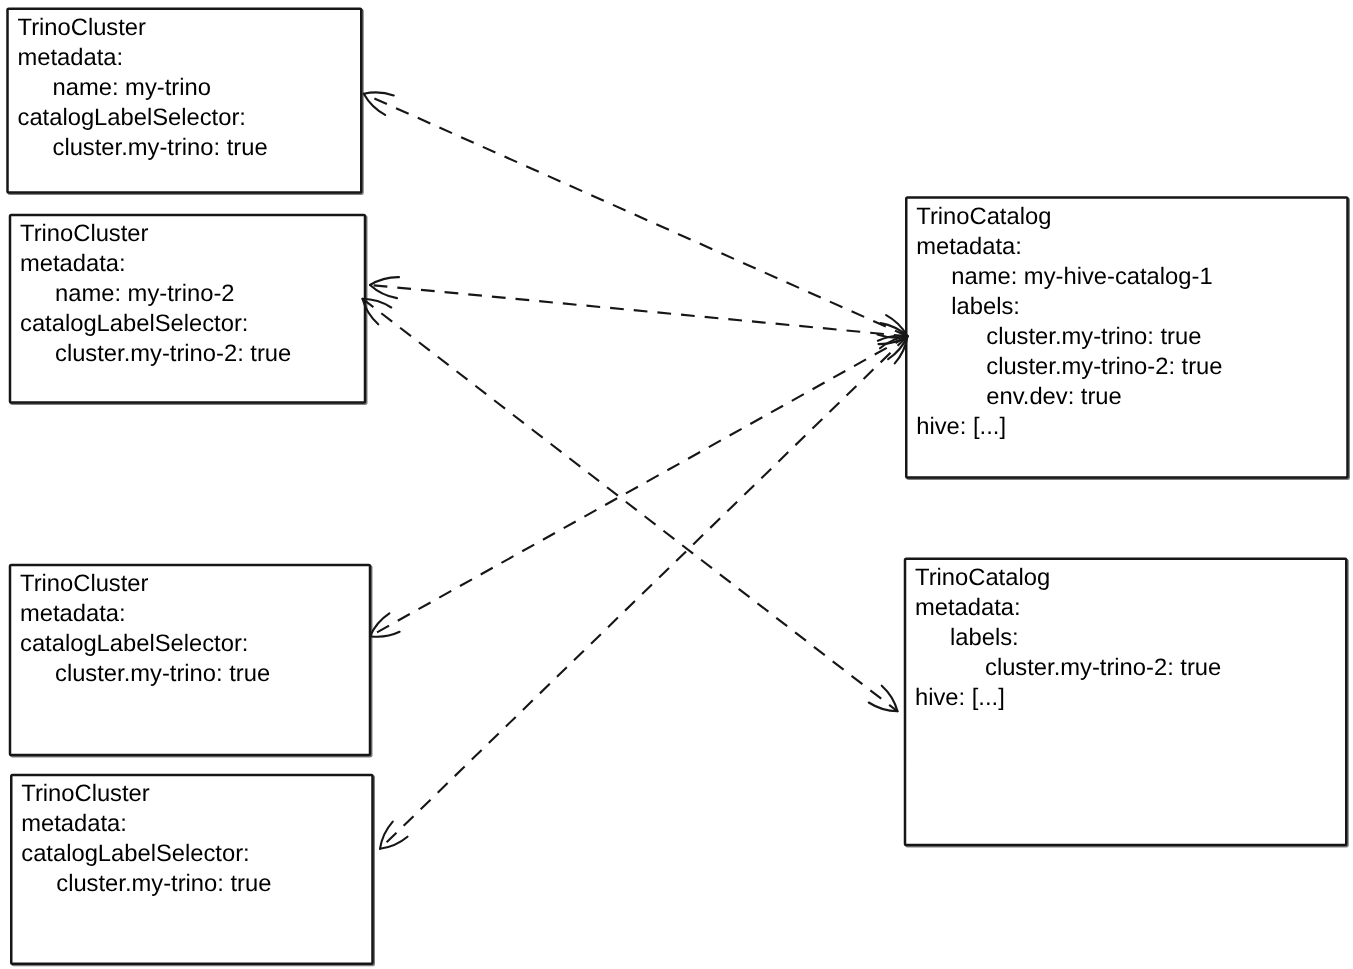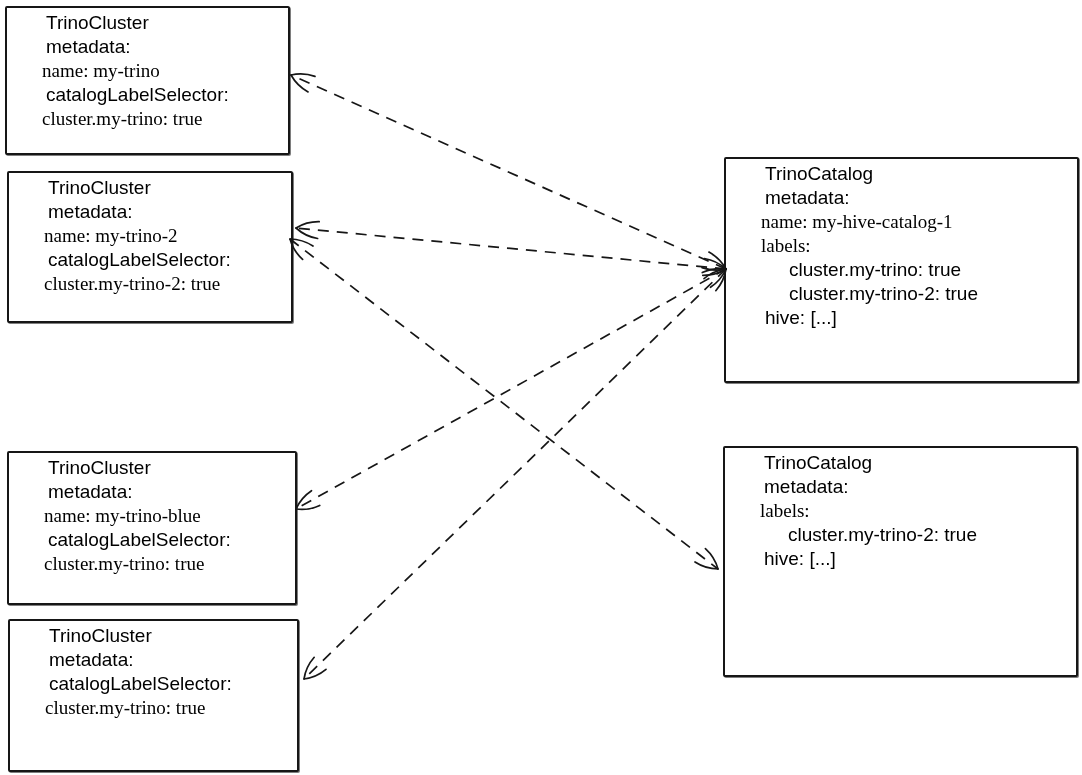--- a/index.html
+++ b/index.html
@@ -25,22 +25,22 @@
     padding: 3px 6px 3px 7px;
     z-index: 1;
   }
   .yaml-line {
     font-size: 19px;
     line-height: 24px;
     color: #000000;
     white-space: pre;
     overflow: hidden;
   }
-  .ind0 { padding-left: 0; margin-left: 32px; }
-  .ind1 { padding-left: 28px; font-family: Liberation Serif, serif; }
+  .ind0 { padding-left: 0; }
+  .ind1 { padding-left: 28px; }
   .ind2 { padding-left: 56px; }
   #arrows {
     position: absolute;
     left: 0;
     top: 0;
     z-index: 2;
     pointer-events: none;
   }
   .arrow-line {
     stroke: #161616;
@@ -97,37 +97,37 @@
     <div class="node" style="left: 7px; top: 171px; width: 286px; height: 152px;">
       <div class="yaml-line ind0">TrinoCluster</div>
       <div class="yaml-line ind0">metadata:</div>
       <div class="yaml-line ind1">name: my-trino-2</div>
       <div class="yaml-line ind0">catalogLabelSelector:</div>
       <div class="yaml-line ind1">cluster.my-trino-2: true</div>
     </div>
     <div class="node" style="left: 7px; top: 451px; width: 290px; height: 154px;">
       <div class="yaml-line ind0">TrinoCluster</div>
       <div class="yaml-line ind0">metadata:</div>
-      <div class="yaml-line ind1">name: my-trino-blue</div>
       <div class="yaml-line ind0">catalogLabelSelector:</div>
       <div class="yaml-line ind1">cluster.my-trino: true</div>
     </div>
     <div class="node" style="left: 8px; top: 619px; width: 291px; height: 153px;">
       <div class="yaml-line ind0">TrinoCluster</div>
       <div class="yaml-line ind0">metadata:</div>
       <div class="yaml-line ind0">catalogLabelSelector:</div>
       <div class="yaml-line ind1">cluster.my-trino: true</div>
     </div>
     <div class="node" style="left: 724px; top: 157px; width: 355px; height: 226px;">
       <div class="yaml-line ind0">TrinoCatalog</div>
       <div class="yaml-line ind0">metadata:</div>
       <div class="yaml-line ind1">name: my-hive-catalog-1</div>
       <div class="yaml-line ind1">labels:</div>
       <div class="yaml-line ind2">cluster.my-trino: true</div>
       <div class="yaml-line ind2">cluster.my-trino-2: true</div>
+      <div class="yaml-line ind2">env.dev: true</div>
       <div class="yaml-line ind0">hive: [...]</div>
     </div>
     <div class="node" style="left: 723px; top: 446px; width: 355px; height: 231px;">
       <div class="yaml-line ind0">TrinoCatalog</div>
       <div class="yaml-line ind0">metadata:</div>
       <div class="yaml-line ind1">labels:</div>
       <div class="yaml-line ind2">cluster.my-trino-2: true</div>
       <div class="yaml-line ind0">hive: [...]</div>
     </div>
   </div>

